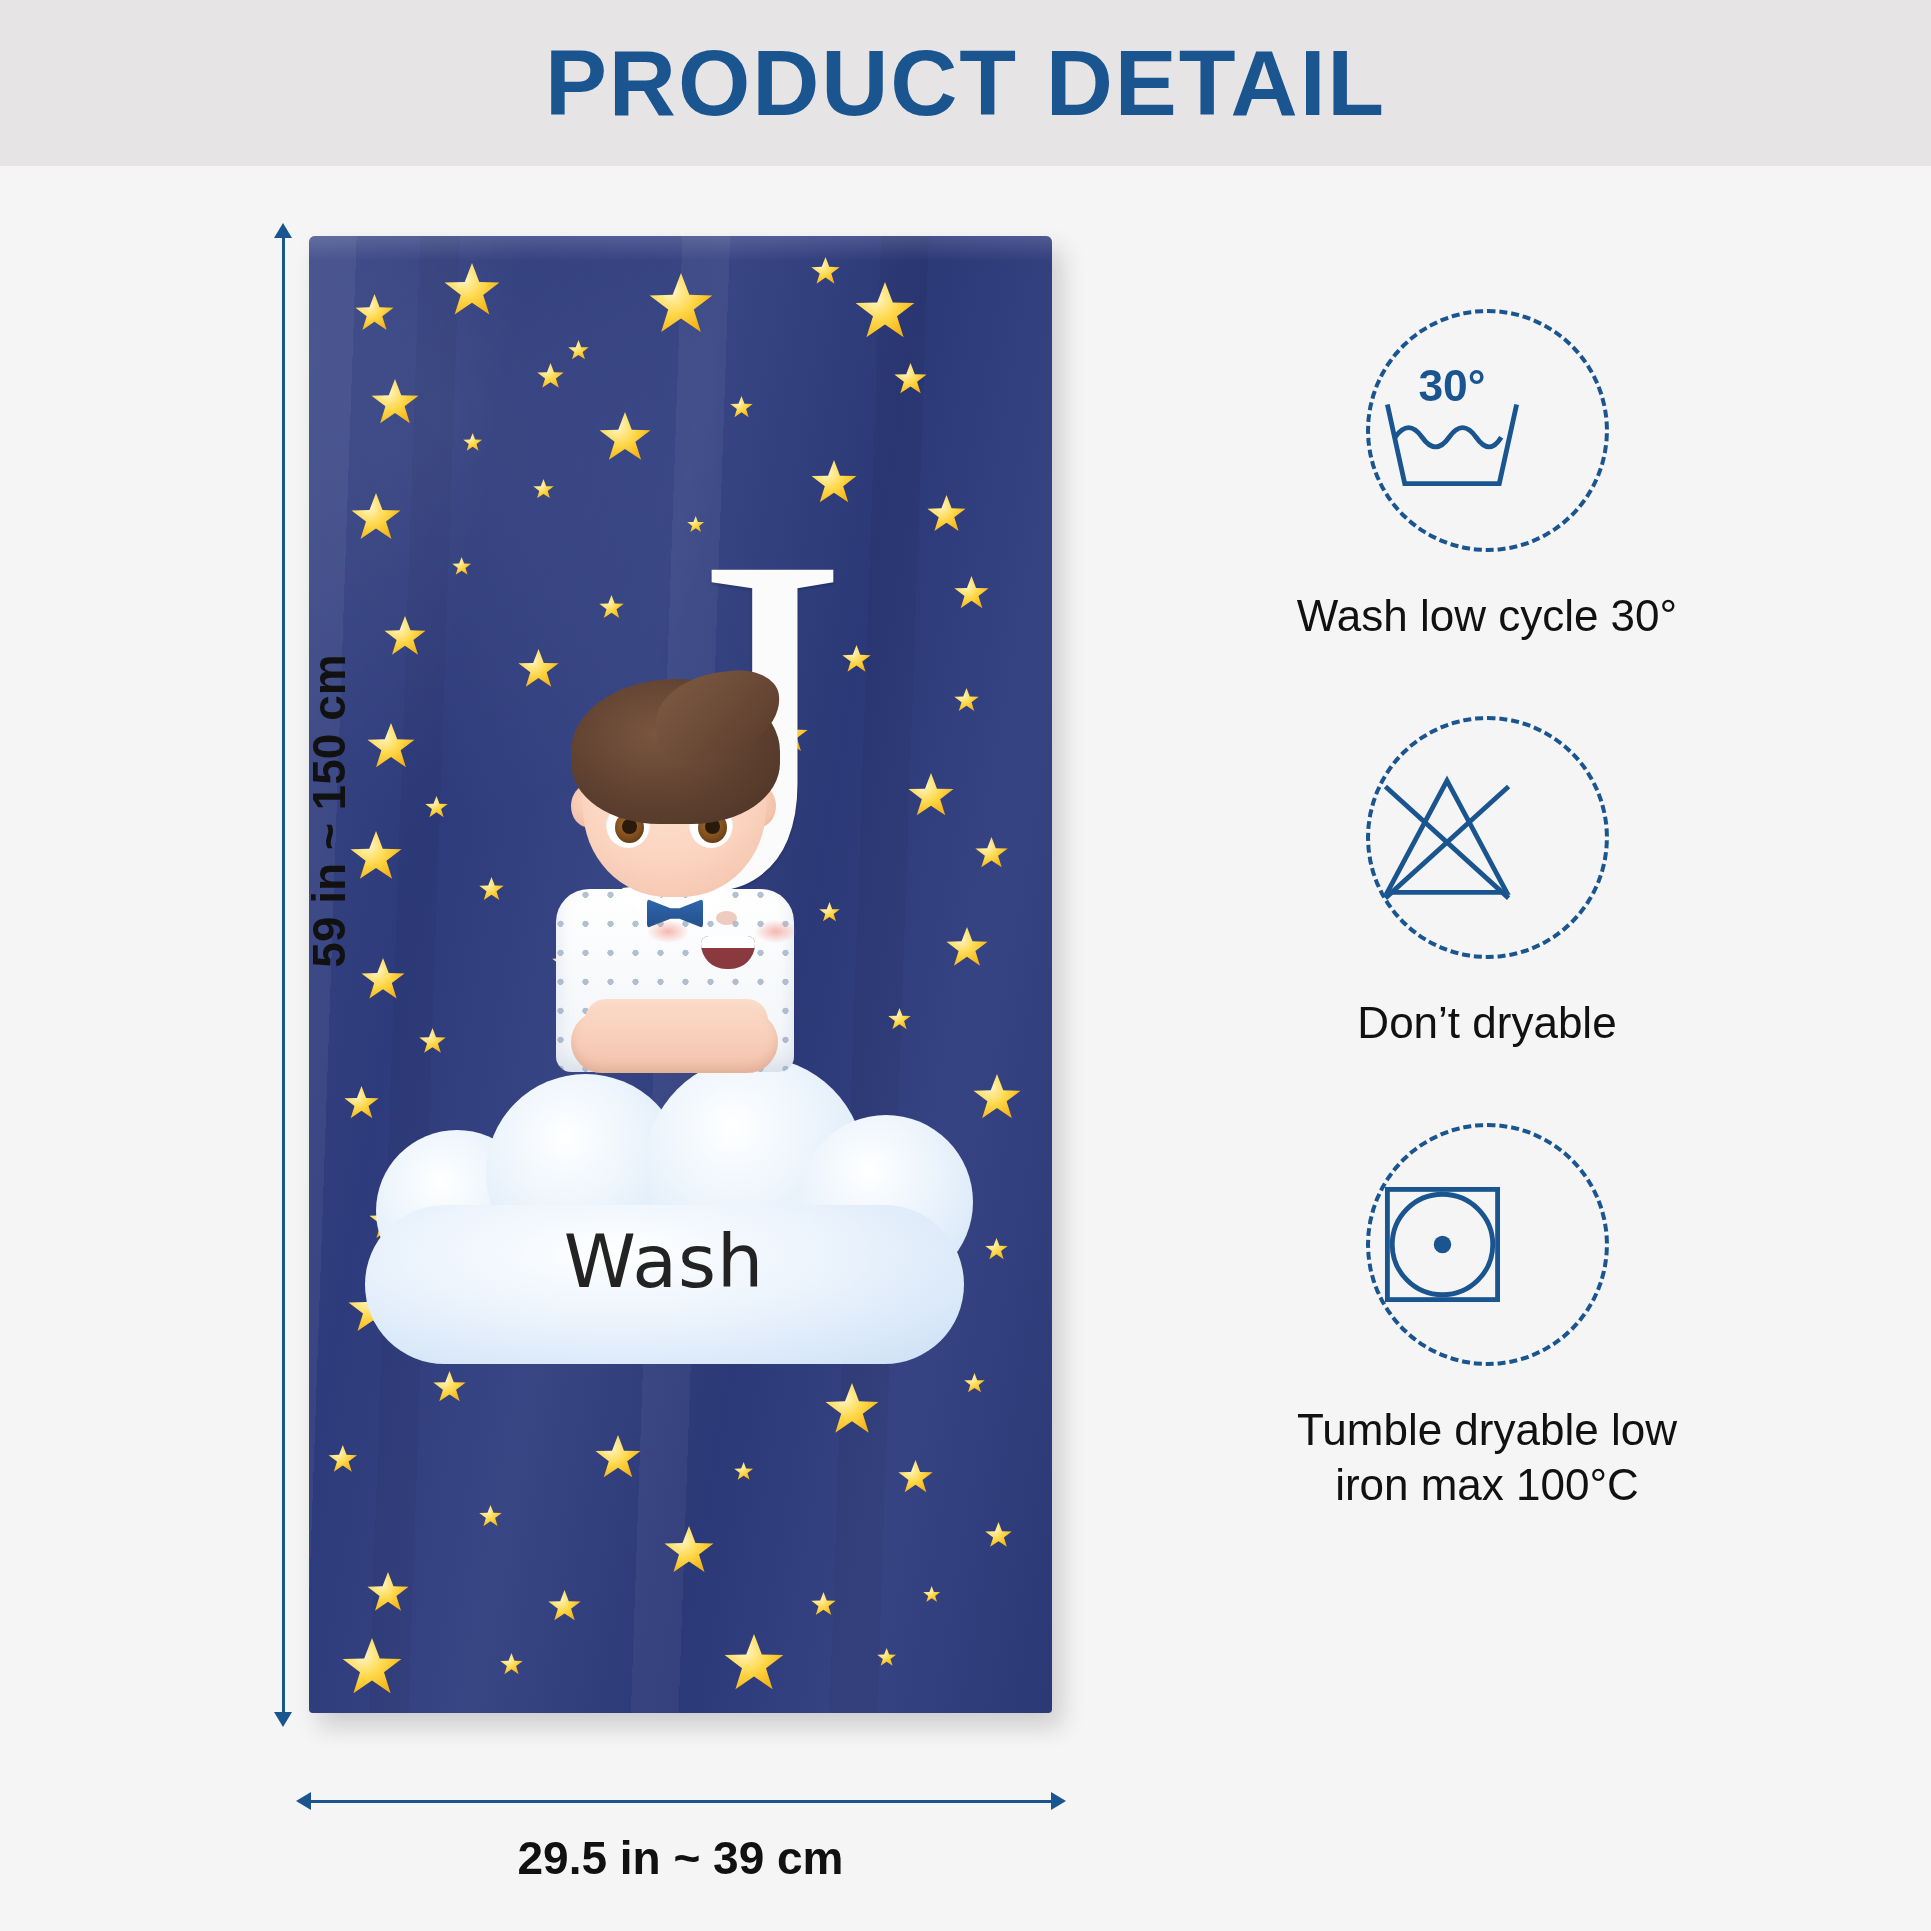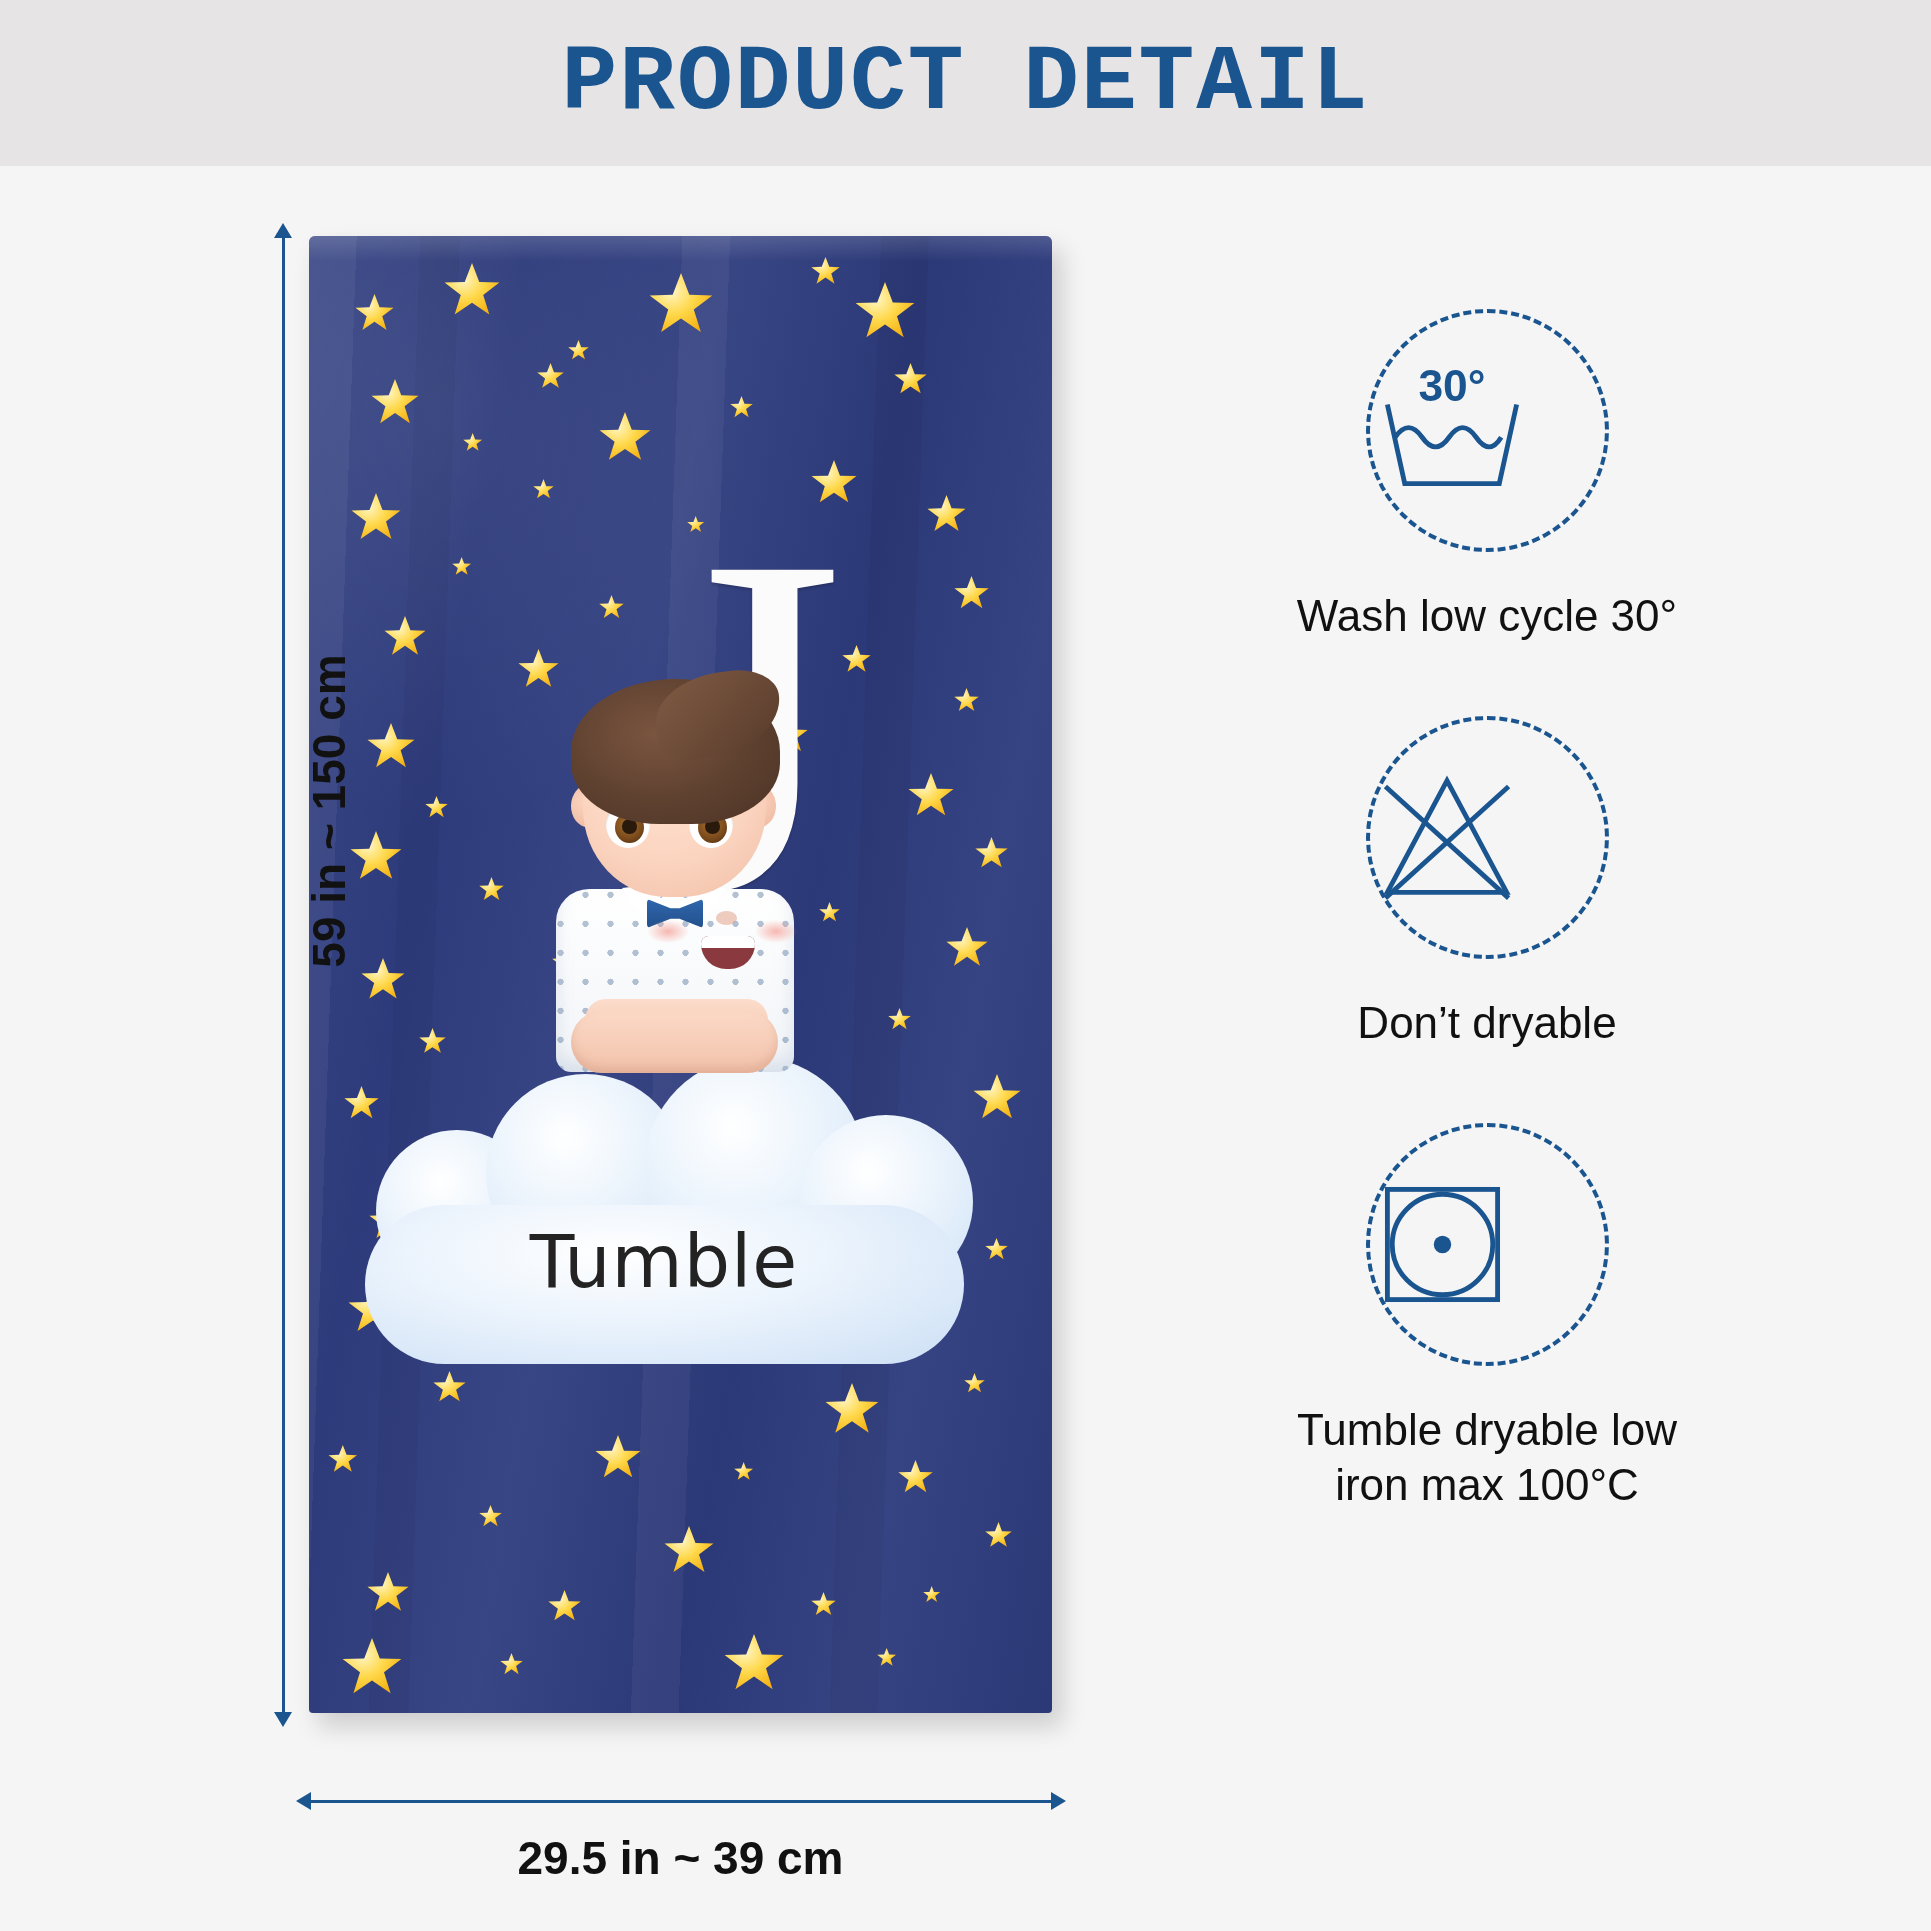--- a/index.html
+++ b/index.html
@@ -26,21 +26,20 @@
     align-items: center;
     justify-content: center;
   }
   #page-title {
     font-size: 93px;
     font-weight: 700;
     letter-spacing: 1.9px;
     color: #1a5590;
     line-height: 1;
     white-space: nowrap;
-    font-family: Liberation Mono, monospace;
   }
 
   
   #stage {
     position: absolute;
     left: 0; top: 166px;
     width: 1931px;
     height: 1765px;
     background: #f5f5f5;
   }
@@ -489,21 +488,21 @@
         <div id="hair"></div>
         <div id="hair-sweep"></div>
       </div>
 
       <div id="cloud">
         <div class="puff" style="left:21px;  top:83px;  width:162px; height:162px;"></div>
         <div class="puff" style="left:131px; top:27px;  width:199px; height:199px;"></div>
         <div class="puff" style="left:290px; top:9.7px;  width:220px; height:220px;"></div>
         <div class="puff" style="left:444px; top:68px;  width:174px; height:174px;"></div>
         <div id="cloud-base"></div>
-        <div id="name-text">Tumble</div>
+        <div id="name-text">Wash</div>
       </div>
     </div>
   </div>
 
   <div id="dim-v">
     <div class="arrow-up"></div>
     <div class="arrow-down"></div>
   </div>
   <div id="dim-v-label">59 in ~ 150 cm</div>
 

